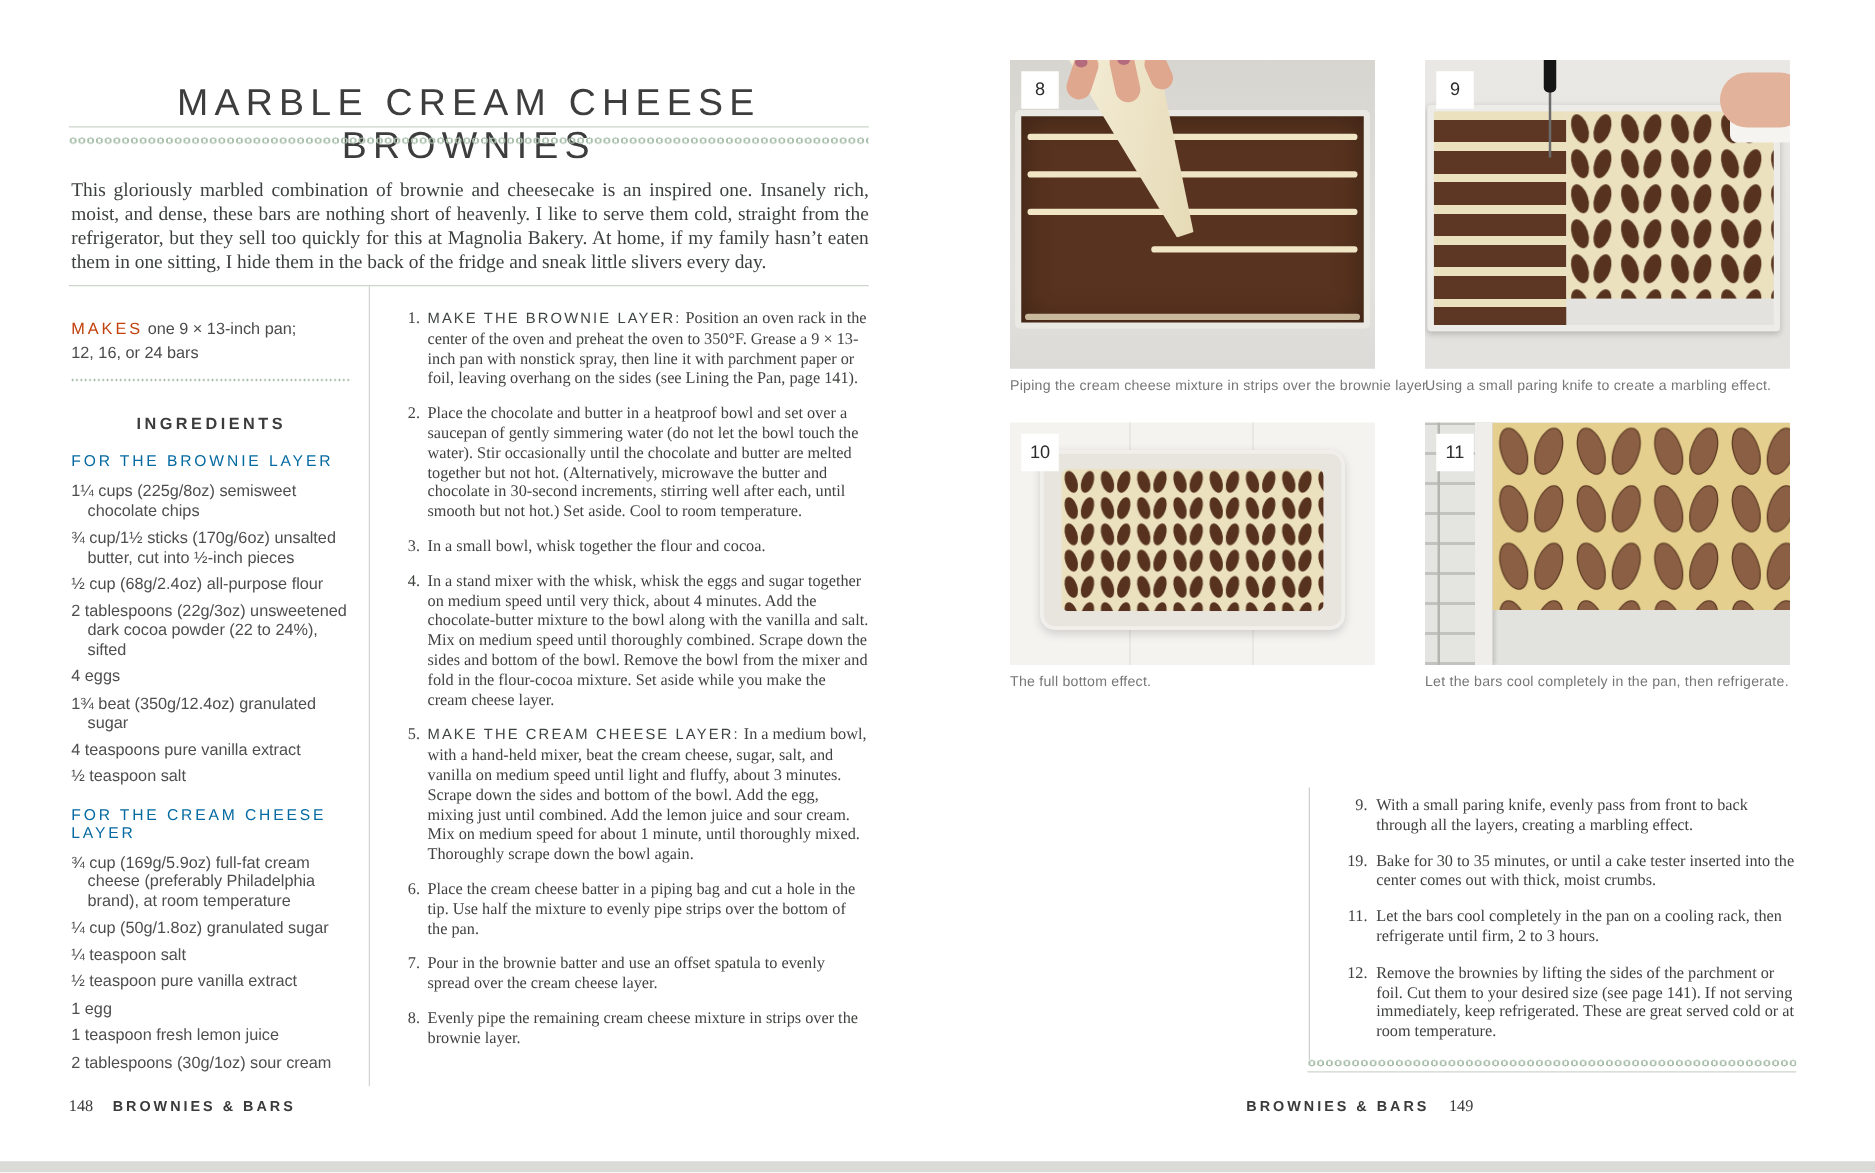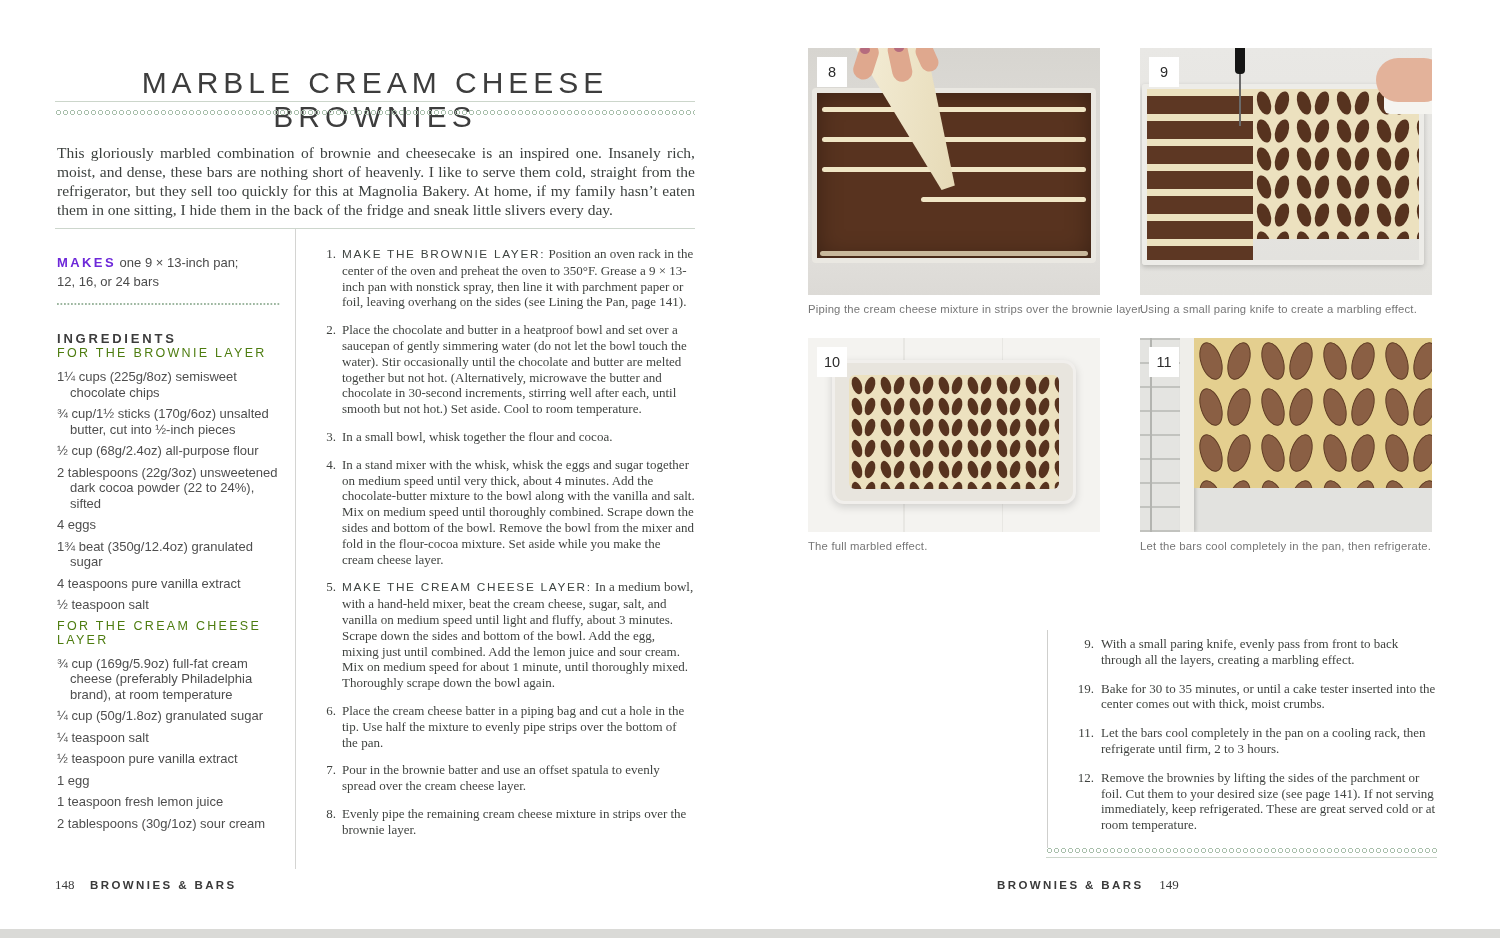--- a/index.html
+++ b/index.html
@@ -22,23 +22,23 @@
   #lp-sep{position:absolute;left:55px;top:101px;width:640px;padding-top:6px;}
   #lp-intro{position:absolute;left:57px;top:127px;width:638px;
             font-family:"Liberation Serif",serif;font-size:15.5px;line-height:19px;
             color:#3c403e;text-align:justify;}
   #lp-cols{position:absolute;left:55px;top:228px;width:640px;height:640px;
            border-top:1px solid #cdd6cd;display:flex;}
   .col-ing{width:240px;padding:24px 14px 0 2px;box-sizing:border-box;}
   .col-steps{flex:1;border-left:1px solid #d4d4d2;padding:17px 0 0 20px;box-sizing:border-box;}
 
   .makes{font-size:13px;line-height:19px;color:#4b4b4b;}
-  .makes .mlabel{letter-spacing:2.4px;font-weight:700;color:#6d28d9;}
-  .ing-head{margin-top:26px;font-size:13px;letter-spacing:2.8px;color:#3c3c3c;font-weight:700;}
-  .sec-head{margin-bottom:9px;font-size:12.5px;letter-spacing:2.3px;color:#4d7c0f;}
+  .makes .mlabel{letter-spacing:2.4px;font-weight:400;color:#c2410c;}
+  .ing-head{margin-top:26px;font-size:13px;letter-spacing:2.8px;color:#3c3c3c;font-weight:700;text-align:center;}
+  .sec-head{margin-top:16px;margin-bottom:9px;font-size:12.5px;letter-spacing:2.3px;color:#0369a1;}
   .ing-item{font-size:13px;line-height:15.5px;color:#4e4e4e;margin-bottom:6px;
             padding-left:13px;text-indent:-13px;}
 
   .steps .step{display:flex;margin-bottom:12px;font-family:"Liberation Serif",serif;
                font-size:13px;line-height:15.8px;color:#3f423f;}
   .steps .step .n{flex:0 0 20px;text-align:right;padding-right:6px;}
   .steps .step .t{flex:1;}
   #rp-steps-list .step .n{flex:0 0 30px;padding-right:7px;}
   .slabel{font-family:Liberation Sans, sans-serif;font-size:11.8px;letter-spacing:1.7px;color:#3e4441;}
 
@@ -264,21 +264,21 @@
     <div class="photo-box box-md p10">
       <span class="badge">10</span>
       <div class="p10-pan">
         <div class="p10-marble">
           <svg width="100%" height="100%">
               <rect width="100%" height="100%" fill="url(#patRawSm)"></rect>
             </svg>
         </div>
       </div>
     </div>
-    <figcaption>The full marbled effect.</figcaption>
+    <figcaption>The full bottom effect.</figcaption>
   </figure>
 
   <figure class="photo" id="f11">
     <div class="photo-box box-md p11">
       <span class="badge">11</span>
       <div class="p11-rack"></div>
       <div class="p11-rackbar"></div>
       <div class="p11-parch"></div>
       <svg class="p11-marble">
           <rect width="100%" height="100%" fill="url(#patBaked)"></rect>

